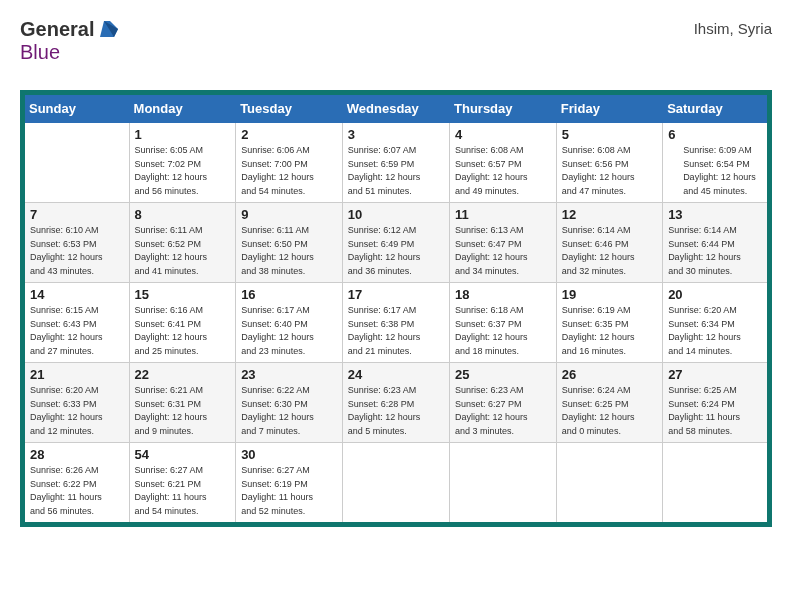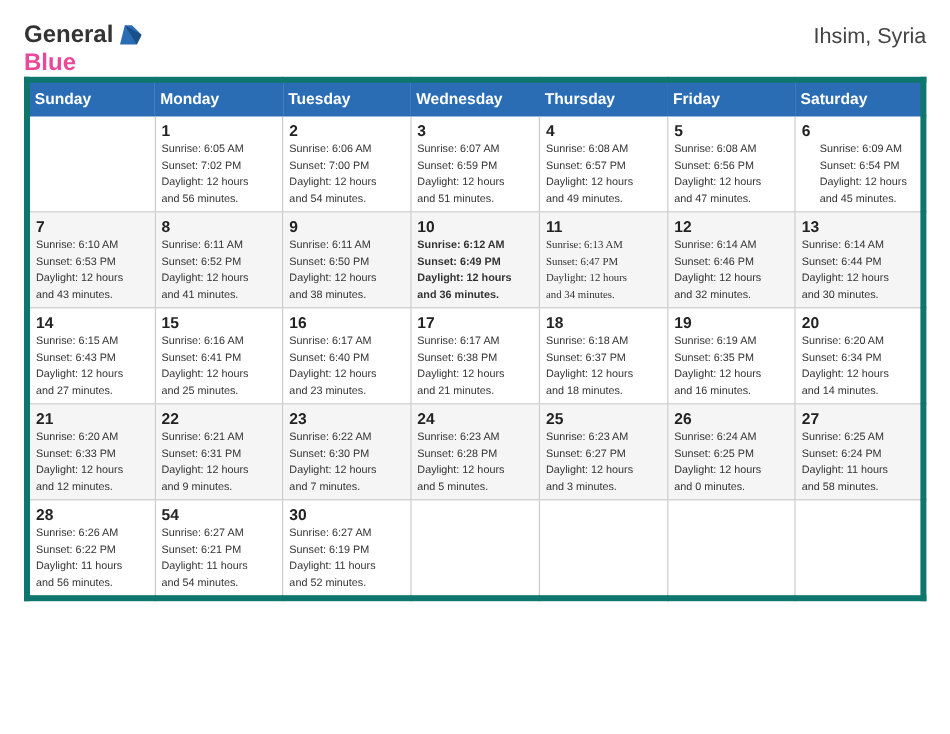--- a/index.html
+++ b/index.html
@@ -13,57 +13,57 @@
     .page {
       width: 792px;
       min-height: 612px;
       padding: 18px 20px 10px 20px;
       background: #fff;
     }
     .header {
       display: flex;
       justify-content: space-between;
       align-items: flex-start;
-      margin-bottom: 0;
+      margin-bottom: 26px;
     }
     .logo {
       display: flex;
       flex-direction: column;
       align-items: flex-start;
     }
     .logo-text {
       display: flex;
       align-items: center;
     }
     .logo-general {
       font-size: 20px;
       font-weight: bold;
       color: #333;
     }
     .logo-blue {
       font-size: 20px;
-      font-weight: bold;
-      color: #ec4899;
+      font-weight: normal;
+      color: #701a75;
     }
     .logo-icon {
       width: 22px;
       height: 22px;
       margin-left: 2px;
     }
     .title-block {
       text-align: right;
     }
     .month-title {
       font-size: 36px;
       font-weight: normal;
       color: #222;
       line-height: 1.1;
     }
     .location {
-      font-size: 18px;
+      font-size: 15px;
       color: #444;
       margin-top: 2px;
     }
     .calendar {
       width: 100%;
       border-collapse: collapse;
       border: 5px solid #0f766e;
     }
     .calendar th {
       background-color: #2a6db5;
@@ -198,28 +198,28 @@
           </td>
           <td>
             <span class="day-number">9</span>
             <div class="day-info" style="white-space: pre-line;">Sunrise: 6:11 AM
 Sunset: 6:50 PM
 Daylight: 12 hours
 and 38 minutes.</div>
           </td>
           <td>
             <span class="day-number">10</span>
-            <div class="day-info" style="white-space: pre-line; font-weight: bold;">Sunrise: 6:12 AM
+            <div class="day-info" style="white-space: pre-line;">Sunrise: 6:12 AM
 Sunset: 6:49 PM
 Daylight: 12 hours
 and 36 minutes.</div>
           </td>
           <td>
             <span class="day-number">11</span>
-            <div class="day-info" style="white-space: pre-line; font-family: Liberation Serif, serif;">Sunrise: 6:13 AM
+            <div class="day-info" style="white-space: pre-line;">Sunrise: 6:13 AM
 Sunset: 6:47 PM
 Daylight: 12 hours
 and 34 minutes.</div>
           </td>
           <td>
             <span class="day-number">12</span>
             <div class="day-info" style="white-space: pre-line;">Sunrise: 6:14 AM
 Sunset: 6:46 PM
 Daylight: 12 hours
 and 32 minutes.</div>

